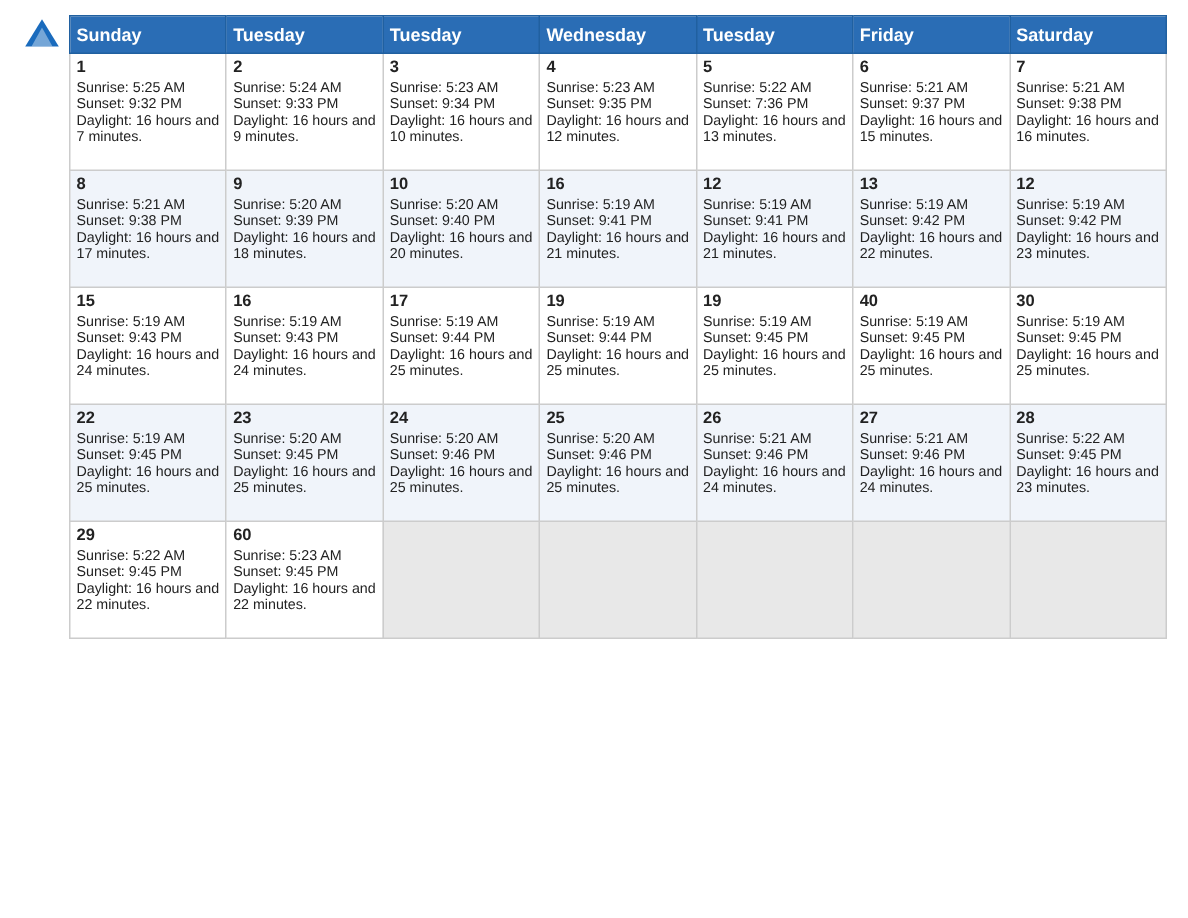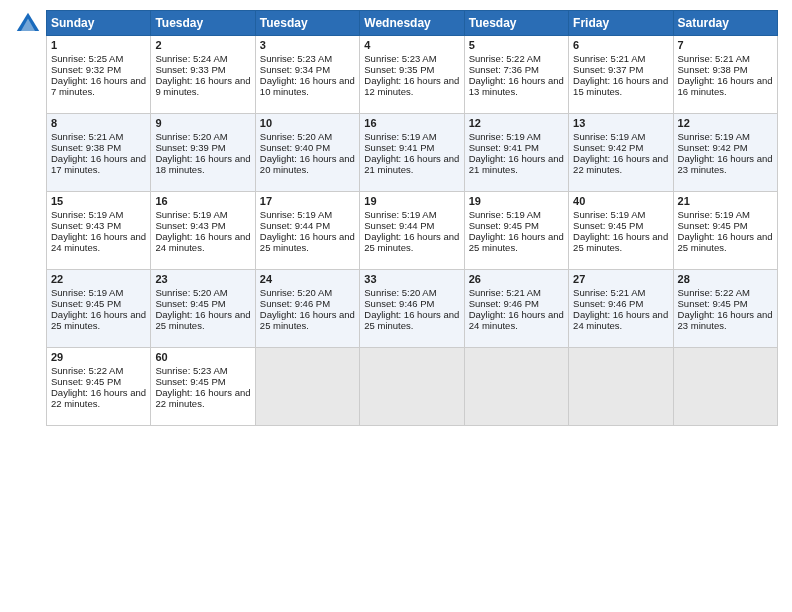--- a/index.html
+++ b/index.html
@@ -203,39 +203,39 @@
         <span>Sunset: 9:44 PM</span><br>
         <span>Daylight: 16 hours and 25 minutes.</span></td>
           <td><span class="day-num">19</span>
         <span>Sunrise: 5:19 AM</span><br>
         <span>Sunset: 9:45 PM</span><br>
         <span>Daylight: 16 hours and 25 minutes.</span></td>
           <td><span class="day-num">40</span>
         <span>Sunrise: 5:19 AM</span><br>
         <span>Sunset: 9:45 PM</span><br>
         <span>Daylight: 16 hours and 25 minutes.</span></td>
-          <td><span class="day-num">21</span>
+          <td><span class="day-num">30</span>
         <span>Sunrise: 5:19 AM</span><br>
         <span>Sunset: 9:45 PM</span><br>
         <span>Daylight: 16 hours and 25 minutes.</span></td>
         </tr>
         <tr>
           <td><span class="day-num">22</span>
         <span>Sunrise: 5:19 AM</span><br>
         <span>Sunset: 9:45 PM</span><br>
         <span>Daylight: 16 hours and 25 minutes.</span></td>
           <td><span class="day-num">23</span>
         <span>Sunrise: 5:20 AM</span><br>
         <span>Sunset: 9:45 PM</span><br>
         <span>Daylight: 16 hours and 25 minutes.</span></td>
           <td><span class="day-num">24</span>
         <span>Sunrise: 5:20 AM</span><br>
         <span>Sunset: 9:46 PM</span><br>
         <span>Daylight: 16 hours and 25 minutes.</span></td>
-          <td><span class="day-num">33</span>
+          <td><span class="day-num">25</span>
         <span>Sunrise: 5:20 AM</span><br>
         <span>Sunset: 9:46 PM</span><br>
         <span>Daylight: 16 hours and 25 minutes.</span></td>
           <td><span class="day-num">26</span>
         <span>Sunrise: 5:21 AM</span><br>
         <span>Sunset: 9:46 PM</span><br>
         <span>Daylight: 16 hours and 24 minutes.</span></td>
           <td><span class="day-num">27</span>
         <span>Sunrise: 5:21 AM</span><br>
         <span>Sunset: 9:46 PM</span><br>

